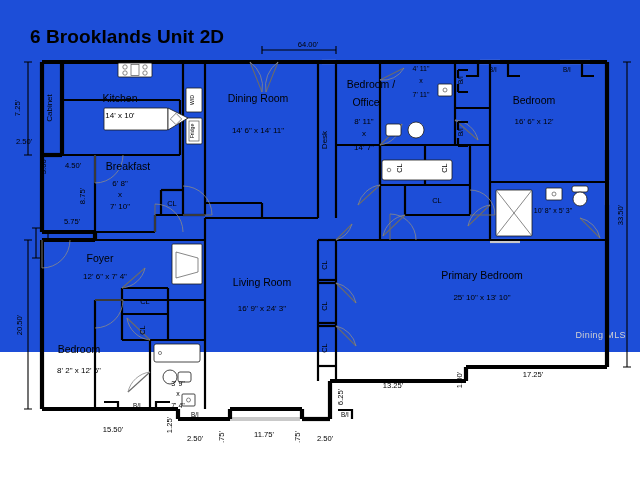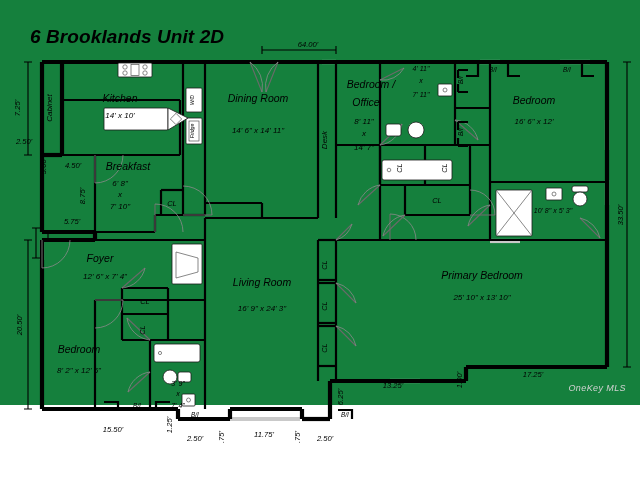--- a/index.html
+++ b/index.html
@@ -1,18 +1,18 @@
 <!DOCTYPE html>
 <html><head>
 <meta charset="utf-8">
 <style>
   html,body{margin:0;padding:0;background:#ffffff;}
   body{width:640px;height:480px;overflow:hidden;
        font-family:"Liberation Sans","DejaVu Sans",sans-serif;color:#000;}
-  #stage{position:relative;width:640px;height:405px;background:#15803d;font-style:italic;}
+  #stage{position:relative;width:640px;height:352px;background:#1d4ed8;}
   #title{position:absolute;left:30px;top:26px;font-size:19px;font-weight:700;letter-spacing:.1px;}
   svg{position:absolute;left:0;top:0;}
   .rmname{font-family:"Liberation Sans","DejaVu Sans",sans-serif;font-size:10.5px;fill:#000;text-anchor:middle;}
   .rmdim{font-family:"Liberation Sans","DejaVu Sans",sans-serif;font-size:8px;fill:#000;text-anchor:middle;}
   .small{font-family:"Liberation Sans","DejaVu Sans",sans-serif;font-size:7px;fill:#000;text-anchor:middle;}
   .tiny{font-family:"Liberation Sans","DejaVu Sans",sans-serif;font-size:5.2px;fill:#000;text-anchor:middle;}
   .dimtxt{font-family:"Liberation Sans","DejaVu Sans",sans-serif;font-size:7.6px;fill:#000;text-anchor:middle;}
   .cl{font-family:"Liberation Sans","DejaVu Sans",sans-serif;font-size:7.4px;fill:#000;text-anchor:middle;}
   .bi{font-family:"Liberation Sans","DejaVu Sans",sans-serif;font-size:6.4px;fill:#000;text-anchor:middle;}
   .wm{position:absolute;right:14px;bottom:12px;font-size:9px;color:#d2d2d2;letter-spacing:.4px;}
@@ -24,21 +24,21 @@
   .fixl{stroke:#555;fill:none;stroke-width:0.7;}
   .win{stroke:#c9c9c9;stroke-width:4.2;}
   .door{stroke:#8a8a8a;fill:none;stroke-width:0.8;}
   .dleaf{stroke:#6a6a6a;stroke-width:1.1;}
 </style>
 </head>
 <body>
 <div id="stage">
 
 <div id="title">6 Brooklands Unit 2D</div>
-<div class="wm">OneKey MLS</div>
+<div class="wm">Dining MLS</div>
 
 <svg width="640" height="480">
 
   <g>
     <line class="win" x1="150" y1="62" x2="185" y2="62"></line>
     <line class="win" x1="210" y1="62" x2="250" y2="62"></line>
     <line class="win" x1="265" y1="62" x2="300" y2="62"></line>
     <line class="win" x1="322" y1="62" x2="336" y2="62"></line>
     <line class="win" x1="480" y1="62" x2="500" y2="62"></line>
     <line class="win" x1="560" y1="62" x2="590" y2="62"></line>

